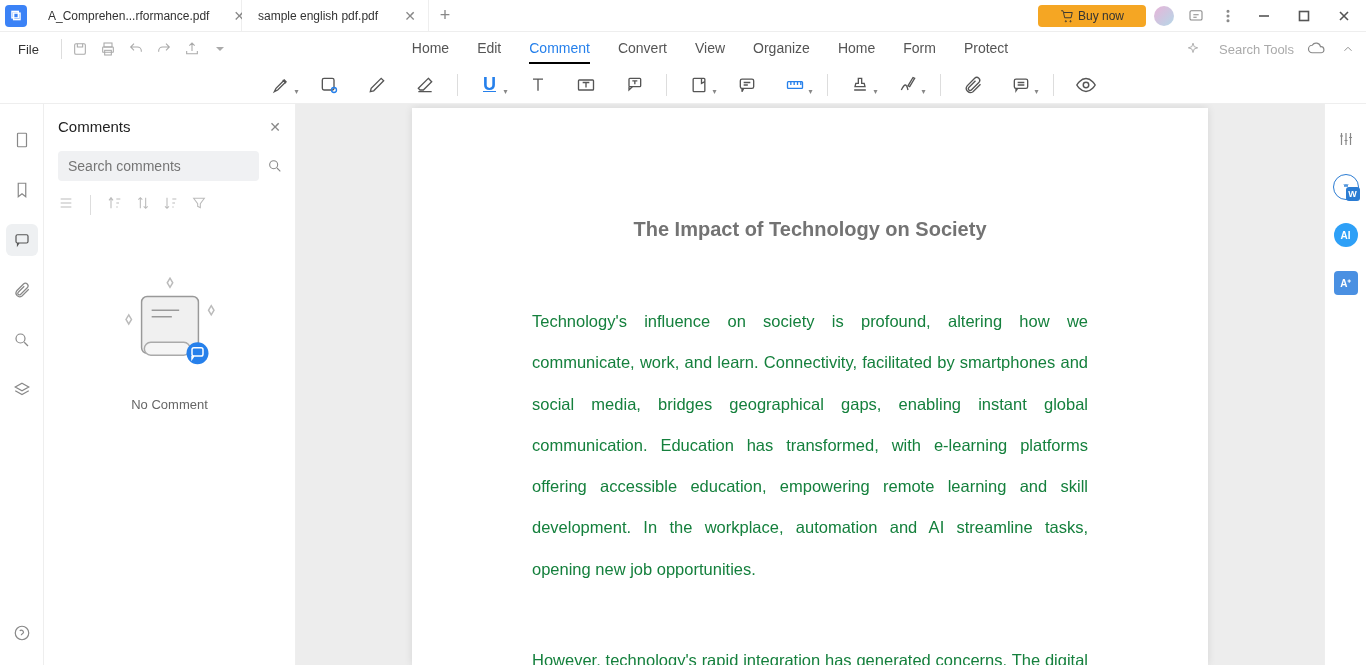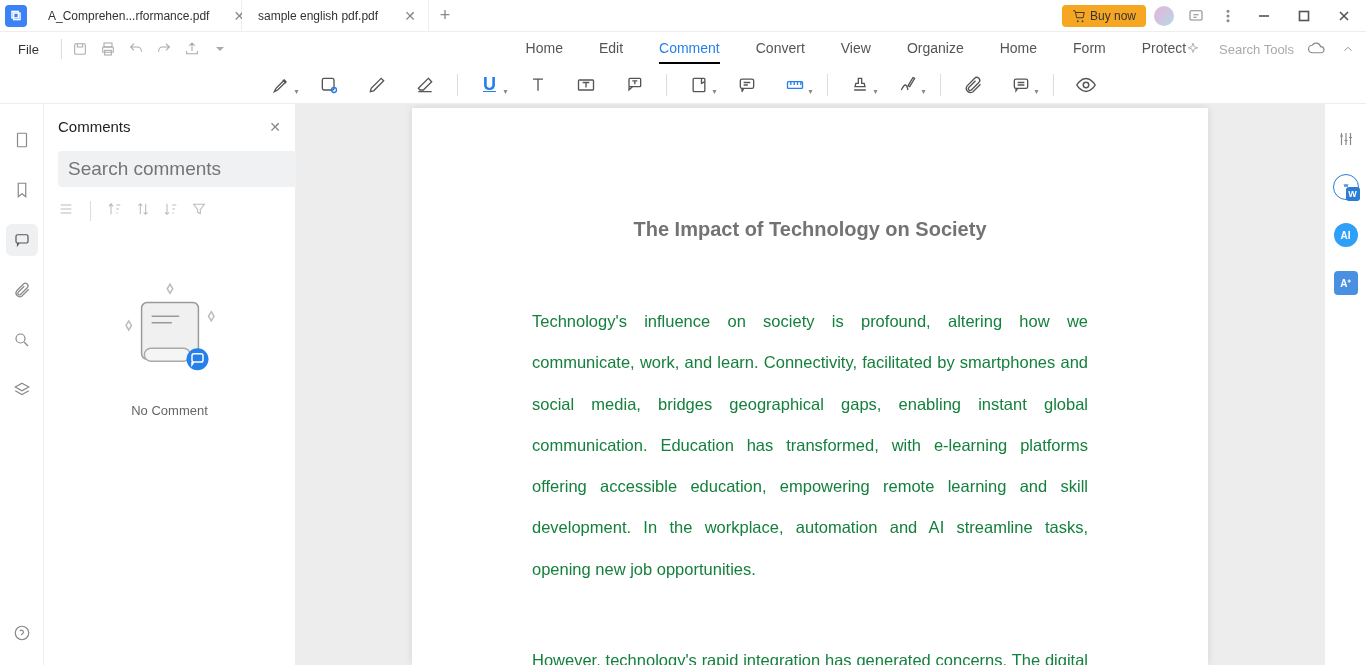--- a/index.html
+++ b/index.html
@@ -7,29 +7,29 @@
   
   .titlebar { height: 32px; display: flex; align-items: center; background: #fff; border-bottom: 1px solid #eee; }
   .app-icon { width: 32px; height: 32px; display:flex; align-items:center; justify-content:center; }
   .app-icon-box { width:22px; height:22px; background:#3b82f6; border-radius:4px; color:#fff; display:flex; align-items:center; justify-content:center; font-size:14px; font-weight:bold; }
   .tabs { display: flex; flex: 1; height: 100%; align-items: stretch; }
   .tab { display:flex; align-items:center; padding: 0 10px 0 16px; font-size: 12px; color:#333; border-right: 1px solid #eee; position:relative; max-width: 210px; }
   .tab.active { background:#fff; }
   .tab-close { width:16px; height:16px; margin-left: 24px; display:flex; align-items:center; justify-content:center; color:#888; font-size:14px; cursor:pointer; }
   .tab-add { width:32px; display:flex; align-items:center; justify-content:center; color:#888; font-size:18px; cursor:pointer; }
   .titlebar-right { display:flex; align-items:center; gap: 4px; padding-right: 4px; }
-  .buy-now { background:#f5a623; color:#333; font-size:12px; padding: 4px 10px; border-radius:4px; display:flex; align-items:center; gap:4px; cursor:pointer; font-weight:500; }
+  .buy-now { background:#f5a623; color:#333; font-size:12px; padding: 4px 22px; border-radius:4px; display:flex; align-items:center; gap:4px; cursor:pointer; font-weight:500; }
   .titlebar-icon { width:28px; height:28px; display:flex; align-items:center; justify-content:center; color:#888; cursor:pointer; }
   .win-btn { width:36px; height:28px; display:flex; align-items:center; justify-content:center; color:#555; cursor:pointer; }
   
   .menubar { height:34px; display:flex; align-items:center; background:#fff; }
   .file-menu { padding: 0 18px; font-size:13px; color:#333; cursor:pointer; }
   .menubar-sep { width:1px; height:20px; background:#ddd; margin: 0 4px; }
   .qicon { width:28px; height:28px; display:flex; align-items:center; justify-content:center; color:#aaa; cursor:pointer; }
-  .menu-center { flex:1; display:flex; justify-content:flex-end; gap: 36px; }
+  .menu-center { flex:1; display:flex; justify-content:center; gap: 28px; }
   .menu-item { font-size:14px; color:#555; cursor:pointer; padding: 6px 0; }
   .menu-item.active { color:#2680eb; border-bottom: 2px solid #000000; }
   .search-tools { display:flex; align-items:center; gap:19px; color:#aaa; font-size:13px; padding-right: 8px; }
   .menubar-right-icon { width:28px; height:28px; display:flex; align-items:center; justify-content:center; color:#888; cursor:pointer; margin-right:4px; }
   
   .ribbon { height:38px; display:flex; align-items:center; justify-content:center; gap: 8px; background:#fff; border-bottom: 1px solid #eee; }
   .ribbon-btn { width:40px; height:30px; display:flex; align-items:center; justify-content:center; color:#555; cursor:pointer; position:relative; }
   .ribbon-sep { width:1px; height:22px; background:#ddd; margin: 0 4px; }
   .caret-down { font-size:8px; color:#888; position:absolute; right:2px; bottom:4px; }
   
@@ -37,21 +37,21 @@
   .leftbar { width:44px; background:#fff; border-right:1px solid #eee; display:flex; flex-direction:column; align-items:center; padding-top: 20px; gap: 18px; position:relative; }
   .leftbar-icon { width:32px; height:32px; display:flex; align-items:center; justify-content:center; color:#888; cursor:pointer; border-radius:6px; }
   .leftbar-icon.active { background:#eef0f2; color:#555; }
   .leftbar-help { position:absolute; bottom:16px; }
   
   .panel { width:252px; background:#fff; border-right:1px solid #eee; padding: 14px 14px 0 14px; display:flex; flex-direction:column; }
   .panel-header { display:flex; justify-content:space-between; align-items:center; margin-bottom: 16px; }
   .panel-title { font-size:15px; font-weight:400; color:#222; }
   .panel-close { color:#888; cursor:pointer; font-size:14px; }
   .panel-search { display:flex; gap:8px; align-items:center; margin-bottom:10px; }
-  .panel-search-input { flex:1; background:#f0f1f3; border:none; border-radius:4px; padding: 7px 10px; font-size:19px; color:#555; outline:none; }
+  .panel-search-input { flex:1; background:#f0f1f3; border:none; border-radius:4px; padding: 7px 10px; font-size:14px; color:#555; outline:none; }
   .panel-search-btn { color:#888; cursor:pointer; width:24px; display:flex; justify-content:center; }
   .panel-filters { display:flex; gap: 12px; padding: 4px 0; }
   .filter-icon { color:#bbb; cursor:pointer; }
   .no-comment-area { flex:1; display:flex; flex-direction:column; align-items:center; padding-top: 50px; }
   .no-comment-text { font-size:13px; color:#666; margin-top: 18px; }
   
   .doc-area { flex:1; background:#ededed; display:flex; justify-content:center; overflow:hidden; padding-top: 4px; }
   .page { width: 796px; background:#fff; box-shadow: 0 0 8px rgba(0,0,0,0.1); padding: 110px 120px 0 120px; }
   .doc-title { font-size:20px; font-weight:700; text-align:center; margin-bottom: 60px; color:#737373; }
   .doc-para { font-size:16.5px; line-height: 2.5; color:#15803d; text-align:justify; margin-bottom: 50px; }

